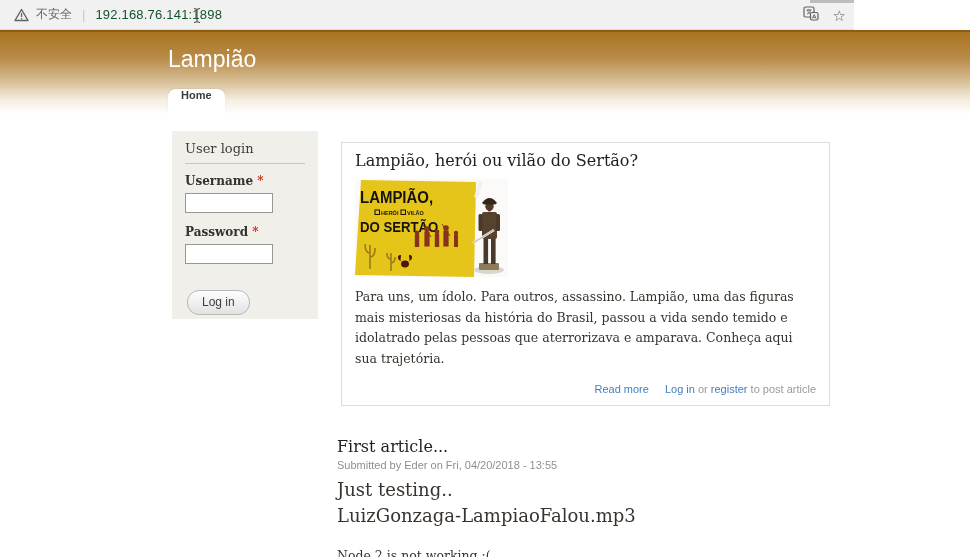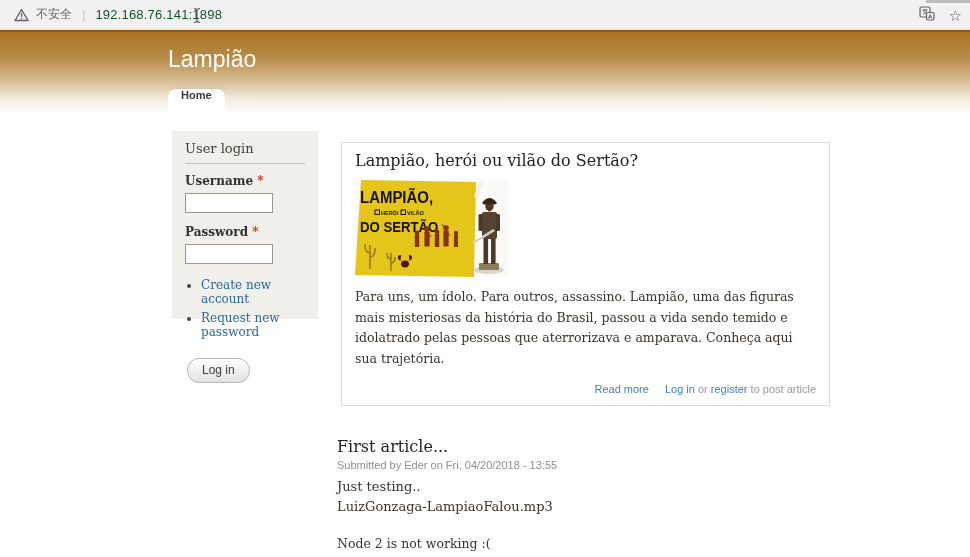--- a/index.html
+++ b/index.html
@@ -3,21 +3,21 @@
 <meta charset="utf-8">
 <style>
   * { margin:0; padding:0; box-sizing:border-box; }
   body { font-family:"Liberation Sans", sans-serif; background:#fff; }
   #screen {
     position:relative; width:970px; height:557px; overflow:hidden; background:#fff;
   }
 
   
   #browser-bar {
-    position:absolute; top:0; left:0; width:970px; height:30px;
+    position:absolute; top:0; left:0; width:854px; height:30px;
     background:#f1f1f1; border-bottom:1px solid #dcdcdc;
     display:flex; align-items:center;
   }
   .warn-icon { margin-left:14px; display:flex; }
   .sec-label { font-size:12px; color:#5f6368; margin-left:7px; }
   .omni-sep { color:#c8c8c8; margin:0 10px; font-size:13px; }
   .url-text { font-size:13px; color:#14532d; letter-spacing:.2px; }
   .ibeam { position:absolute; left:192px; top:7px; }
   .omni-right { position:absolute; right:8px; top:0; height:30px; display:flex; align-items:center; gap:14px; }
   .star-icon { font-size:15px; color:#5f6368; line-height:1; }
@@ -83,21 +83,21 @@
   .node-body {
     font-family:"DejaVu Serif", serif; font-size:12.5px; color:#38332e;
     line-height:1.65; margin-top:10px;
   }
   .links-row { text-align:right; font-size:11px; color:#9a9a9a; margin-top:13px; }
   .links-row a { color:#4080c0; text-decoration:none; }
   .read-more-gap { display:inline-block; width:13px; }
 
   .node2 { margin-top:31px; }
   .node2 .node-body-line {
-    font-family:"DejaVu Serif", serif; font-size:13px; color:#38332e; margin-top:5px;
+    font-family:"DejaVu Serif", serif; font-size:18px; color:#38332e; margin-top:5px;
   }
   .node2 .node-note {
     font-family:"DejaVu Serif", serif; font-size:12.5px; color:#38332e; margin-top:22px;
   }
 </style>
 </head>
 <body>
 
 <div id="screen">
 
@@ -148,28 +148,20 @@
       <span class="req-mark">*</span>
     </div>
     <input class="login-input" type="text" style="">
 
     <div class="field-label">
       <span>Password</span>
       <span class="req-mark">*</span>
     </div>
     <input class="login-input" type="password" style="">
 
-    <ul class="login-links">
-      <li>
-        <a href="#">Create new account</a>
-      </li>
-      <li>
-        <a href="#">Request new password</a>
-      </li>
-    </ul>
 
     <button class="login-btn">Log in</button>
   </div>
 
   <div id="main-col">
 
     <div class="node-box">
       <div class="node-title">Lampião, herói ou vilão do Sertão?</div>
 
       <svg class="poster" width="153" height="98" viewBox="0 0 153 98">

